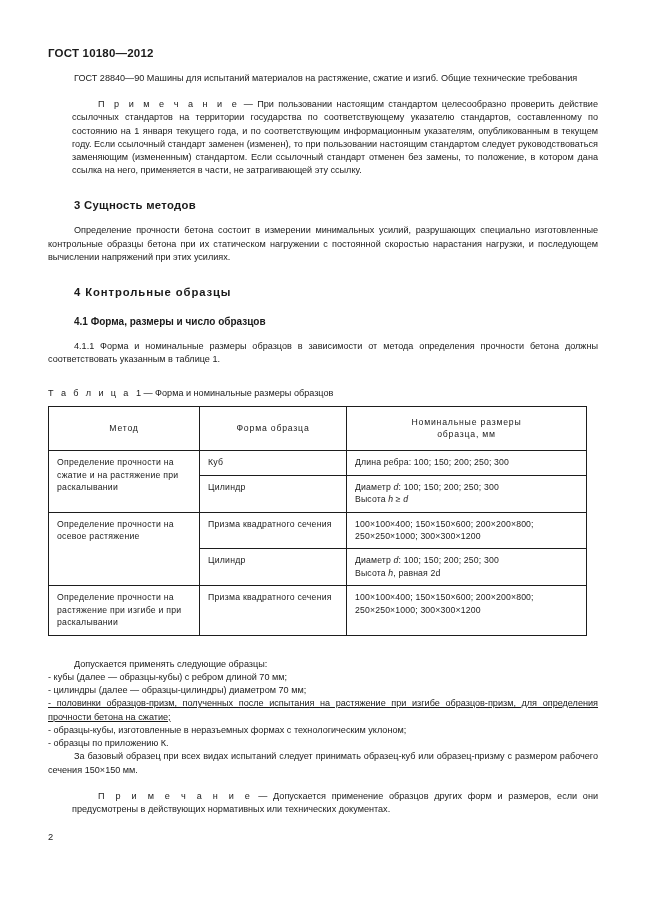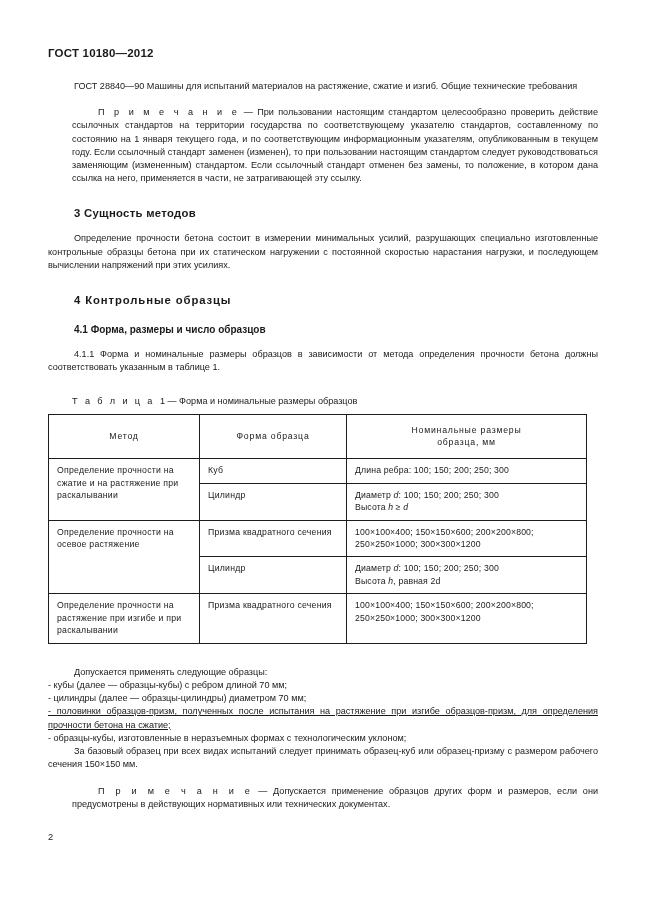--- a/index.html
+++ b/index.html
@@ -33,21 +33,21 @@
     font-size: 11.5px;
     font-weight: bold;
     letter-spacing: 0.2px;
     white-space: nowrap;
   }
 
   
   .content {
     position: absolute;
     left: 48px;
-    top: 80px;
+    top: 72px;
     width: 550px;
   }
 
   p {
     margin: 0;
     font-size: 9.1px;
     line-height: 13.2px;
     text-align: justify;
     text-justify: inter-word;
   }
@@ -80,21 +80,21 @@
     font-size: 10px;
     font-weight: bold;
     text-indent: 26px;
   }
 
   
   .tbl-caption {
     font-size: 9.1px;
     white-space: nowrap;
   }
-  .tbl-caption .sp { letter-spacing: 2.4px; margin-left: 24px; }
+  .tbl-caption .sp { letter-spacing: 2.4px; }
 
   
   table.spec {
     border-collapse: collapse;
     width: 538px;
     margin: 0;
     table-layout: fixed;
   }
   table.spec th,
   table.spec td {
@@ -248,20 +248,21 @@
 
     <div class="gap-xl"></div>
 
     <p class="indent">Допускается применять следующие образцы:</p>
 
     <ul class="plain">
       <li>- кубы  (далее — образцы-кубы) с ребром длиной 70 мм;</li>
       <li>- цилиндры  (далее — образцы-цилиндры) диаметром 70 мм;</li>
       <li class="hang">- половинки образцов-призм, полученных после испытания на растяжение при изгибе образцов-призм, для определения прочности бетона на сжатие;</li>
       <li>- образцы-кубы, изготовленные в неразъемных формах с технологическим уклоном;</li>
+      <li>- образцы по приложению К.</li>
     </ul>
 
     <p class="indent">За базовый образец при всех видах испытаний следует принимать образец-куб или образец-призму с размером рабочего сечения 150×150 мм.</p>
 
     <div class="gap-m"></div>
 
     <p class="note indent"><span class="note-word">П р и м е ч а н и е</span><span> — Допускается применение образцов других форм и размеров, если они предусмотрены в действующих нормативных или технических документах.</span></p>
 
   </div>
 

